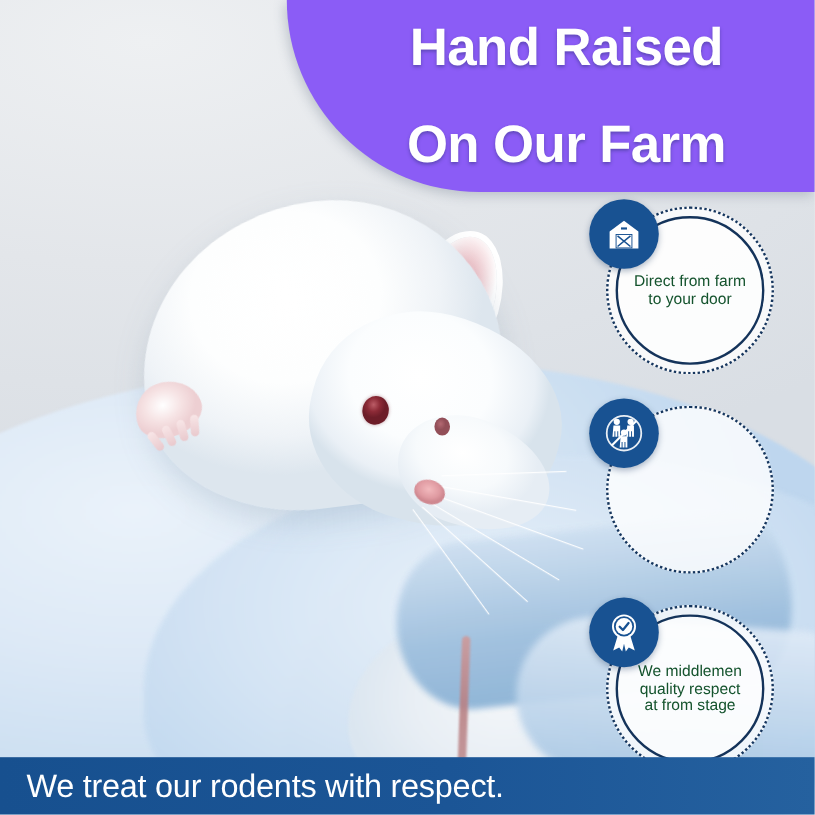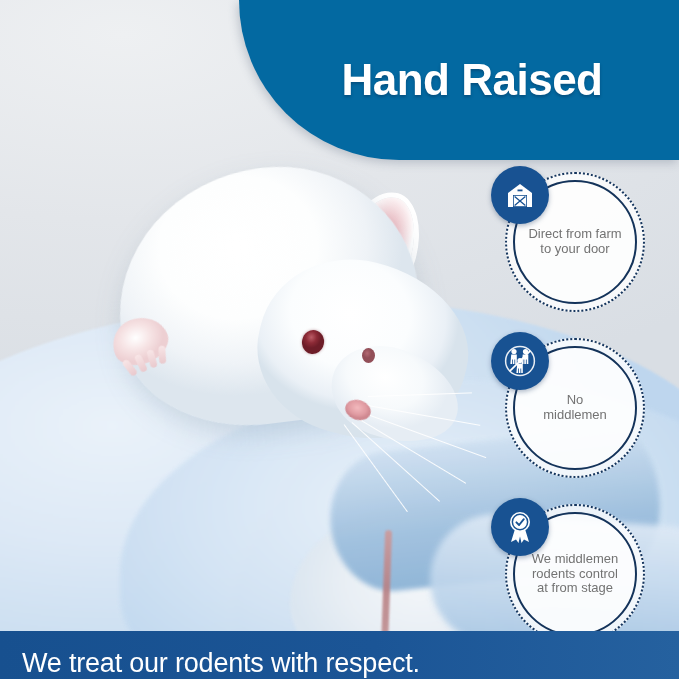--- a/index.html
+++ b/index.html
@@ -128,21 +128,21 @@
   .paw i:nth-child(3){left:29px;transform:rotate(6deg);}
   .paw i:nth-child(4){left:40px;transform:rotate(18deg);}
   .whisker{
     position:absolute;height:1px;background:rgba(255,255,255,.92);
     transform-origin:0 50%;filter:blur(.35px);
   }
 
   
   .header-band{
     position:absolute;right:0;top:0;width:440px;height:160px;
-    background:#0369a1;
+    background:#8b5cf6;
     border-bottom-left-radius:160px;
     box-shadow:-2px 3px 10px rgba(80,95,115,.28);
     display:flex;flex-direction:column;
     align-items:center;justify-content:center;
     padding-left:26px;box-sizing:border-box;gap:32px;
   }
   .header-line{
     color:#ffffff;
     font-size:44px;line-height:.98;
     font-weight:700;
@@ -167,39 +167,39 @@
   .badge-inner{
     position:absolute;left:22px;top:14px;width:124px;height:124px;
     border-radius:50%;
     border:2px solid #14335a;
     background:rgba(255,255,255,.60);
     box-sizing:border-box;
     display:flex;align-items:center;justify-content:center;
     text-align:center;
   }
   .badge-text{
-    color:#737373;
+    color:#14532d;
     font-size:13px;line-height:1.15;
     padding:0 8px;
   }
   .badge-icon{
     position:absolute;left:0px;top:0px;width:58px;height:58px;
     border-radius:50%;
     background:#185292;
     display:flex;align-items:center;justify-content:center;
     box-shadow:0 2px 5px rgba(25,55,95,.35);
     z-index:3;
   }
   .badge-icon svg{display:block;}
 
   
   .footer-band{
     position:absolute;left:0;bottom:0;width:679px;height:48px;
     background:linear-gradient(90deg,#17508f 0%,#1b5596 55%,#25619f 100%);
-    display:flex;align-items:flex-end;
+    display:flex;align-items:center;
     z-index:4;
   }
   .footer-text{
     color:#ffffff;
     font-size:27px;font-weight:400;
     padding-left:22px;
     letter-spacing:-.2px;
     white-space:nowrap;
   }
 </style>
@@ -237,20 +237,21 @@
     <div class="paw">
       <i></i>
         <i></i>
         <i></i>
         <i></i>
     </div>
   </div>
 
   <div class="header-band">
     <div class="header-line l1">Hand Raised</div>
+    <div class="header-line l2">On Our Farm</div>
   </div>
 
   <div class="badges">
 
     <div class="badge">
       <div class="badge-ring"></div>
       <div class="badge-inner">
         <div class="badge-text">
           <div>Direct from farm</div>
           <div>to your door</div>
@@ -262,26 +263,20 @@
           <rect x="9" y="15" width="14" height="12" fill="#185292"></rect>
           <rect x="9.8" y="15.8" width="12.4" height="10.4" fill="#ffffff"></rect>
           <path d="M10.6 16.6 L21.4 25.4 M21.4 16.6 L10.6 25.4" stroke="#185292" stroke-width="1.3" fill="none"></path>
           <rect x="13.5" y="9.5" width="5" height="1.8" fill="#185292"></rect>
         </svg>
       </div>
     </div>
 
     <div class="badge">
       <div class="badge-ring"></div>
-      <div class="badge-inner">
-        <div class="badge-text">
-          <div>No</div>
-          <div>middlemen</div>
-        </div>
-      </div>
       <div class="badge-icon">
         <svg width="34" height="32" viewBox="0 0 34 32" aria-hidden="true">
           <g fill="#ffffff">
             <circle cx="11" cy="6.5" r="2.6"></circle>
             <path d="M8.2 10 h5.6 v9.5 h-1.6 v-4.6 h-0.8 v4.6 h-1.6 v-4.6 h-0.8 v4.6 h-1.6 z" transform="translate(0,-0.5)"></path>
             <circle cx="22.5" cy="6.5" r="2.6"></circle>
             <path d="M19.7 10 h5.6 v9.5 h-1.6 v-4.6 h-0.8 v4.6 h-1.6 v-4.6 h-0.8 v4.6 h-1.6 z" transform="translate(0,-0.5)"></path>
             <circle cx="17" cy="15.5" r="2.6"></circle>
             <path d="M14.2 19 h5.6 v9.5 h-1.6 v-4.6 h-0.8 v4.6 h-1.6 v-4.6 h-0.8 v4.6 h-1.6 z" transform="translate(0,-0.5)"></path>
           </g>
@@ -289,21 +284,21 @@
           <line x1="6.8" y1="26.2" x2="27.2" y2="5.8" stroke="#ffffff" stroke-width="1.7"></line>
         </svg>
       </div>
     </div>
 
     <div class="badge">
       <div class="badge-ring"></div>
       <div class="badge-inner">
         <div class="badge-text">
           <div>We middlemen</div>
-          <div>rodents control</div>
+          <div>quality respect</div>
           <div>at from stage</div>
         </div>
       </div>
       <div class="badge-icon">
         <svg width="32" height="34" viewBox="0 0 32 34" aria-hidden="true">
           <g fill="#ffffff">
             <path d="M11 19 L7 32 L12 29.5 L14.5 33 L17 22 Z"></path>
             <path d="M21 19 L25 32 L20 29.5 L17.5 33 L15 22 Z"></path>
           </g>
           <circle cx="16" cy="12" r="10" fill="#ffffff"></circle>

